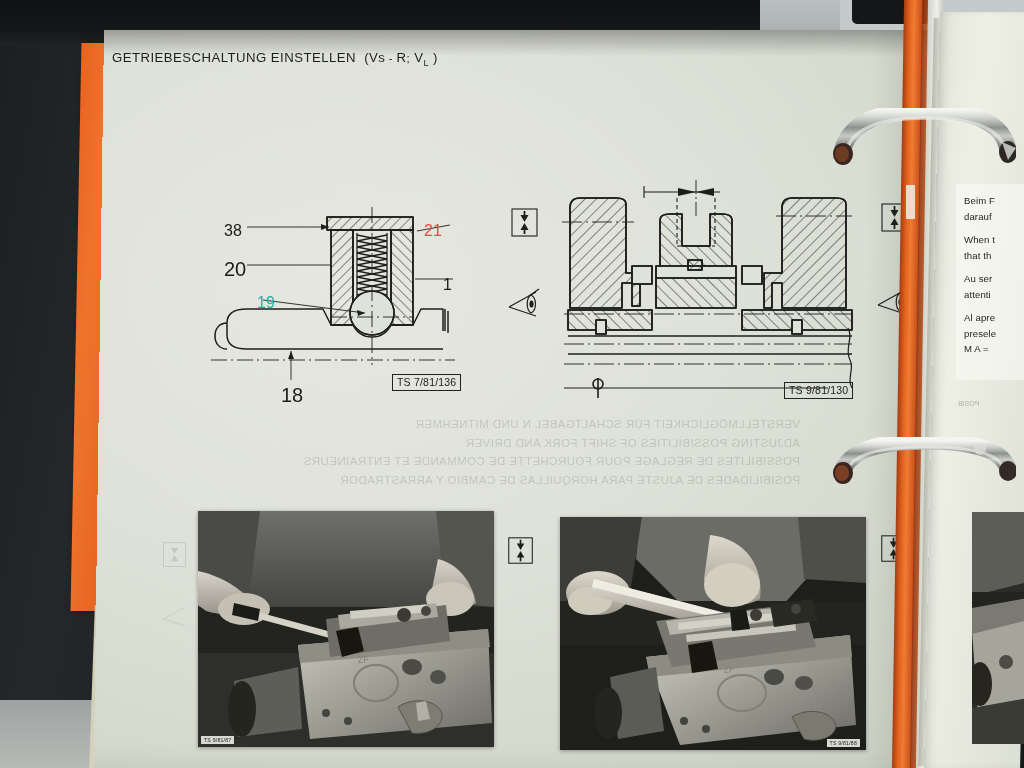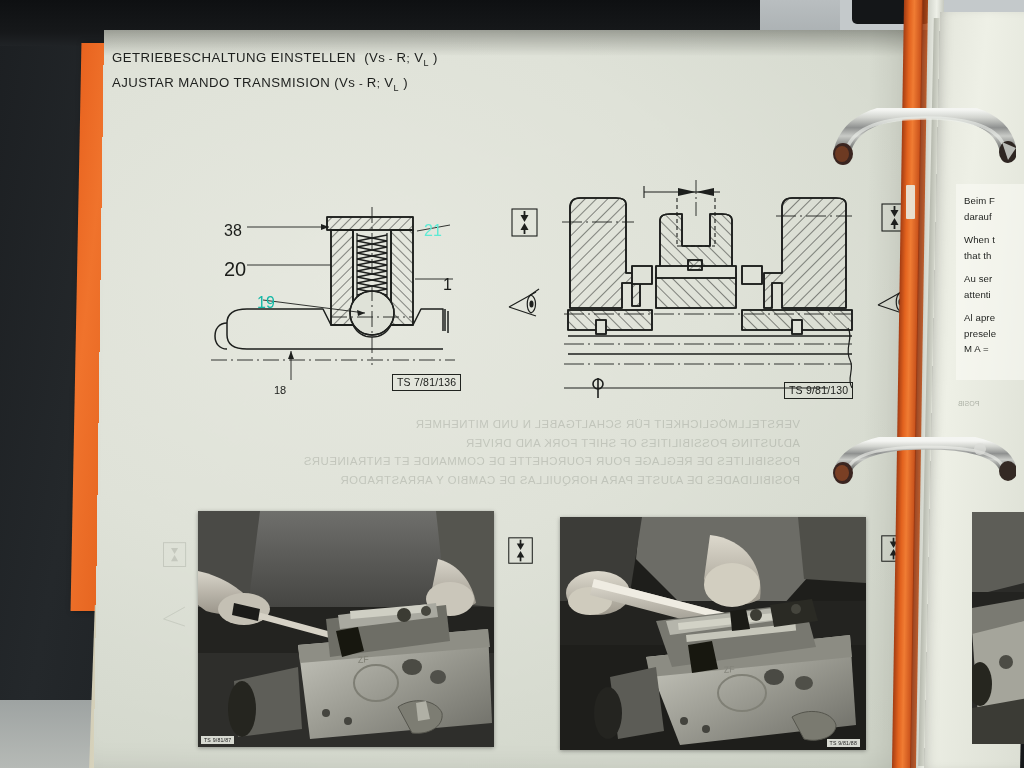--- a/index.html
+++ b/index.html
@@ -182,21 +182,20 @@
   <div class="orange-tab"></div>
   <div class="page-edge-stack"></div>
 
   <div class="left-page">
     <div class="page-top-shadow"></div>
     <div class="left-page-curl"></div>
   </div>
 
   <div class="heading">
     <div>GETRIEBESCHALTUNG EINSTELLEN&nbsp; (Vs<span class="sml"> - </span>R<span class="sml">;</span> V<span class="sub">L</span> )</div>
-    <div>AJUSTAR MANDO TRANSMISION (Vs<span class="sml"> - </span>R<span class="sml">;</span> V<span class="sub">L</span> )</div>
   </div>
 
   <div class="showthrough">
     <div>VERSTELLMÖGLICHKEIT FÜR SCHALTGABEL N UND MITNEHMER</div>
     <div>ADJUSTING POSSIBILITIES OF SHIFT FORK AND DRIVER</div>
     <div>POSSIBILITES DE REGLAGE POUR FOURCHETTE DE COMMANDE ET ENTRAINEURS</div>
     <div>POSIBILIDADES DE AJUSTE PARA HORQUILLAS DE CAMBIO Y ARRASTRADOR</div>
   </div>
 
   <div class="draw" style="left:205px;top:205px;">
@@ -262,25 +261,25 @@
         </g>
 
         <polygon points="124,22 116,19 116,25" fill="#1d1f1d" stroke="none"></polygon>
         <polygon points="160,108 152,105 153,111" fill="#1d1f1d" stroke="none"></polygon>
         <polygon points="86,146 83,154 89,154" fill="#1d1f1d" stroke="none"></polygon>
       </g>
     </svg>
   </div>
 
   <div style="position:absolute;left:224px;top:222px;font-size:16px;color:#1b1d1a;">38</div>
-  <div style="position:absolute;left:424px;top:222px;font-size:16px;color:#5eead4;">21</div>
+  <div style="position:absolute;left:424px;top:222px;font-size:16px;color:#ef4444;">21</div>
   <div style="position:absolute;left:224px;top:258px;font-size:20px;color:#1b1d1a;">20</div>
   <div style="position:absolute;left:443px;top:276px;font-size:16px;color:#1b1d1a;">1</div>
   <div style="position:absolute;left:257px;top:294px;font-size:16px;color:#14b8a6;">19</div>
-  <div style="position:absolute;left:274px;top:384px;font-size:11px;color:#1b1d1a;">18</div>
+  <div style="position:absolute;left:281px;top:384px;font-size:20px;color:#1b1d1a;">18</div>
 
   <div class="capbox" style="left:392px;top:374px;">TS 7/81/136</div>
 
   <div class="draw" style="left:508px;top:206px;">
     <svg width="34" height="34" viewBox="0 0 34 34">
       <g stroke="#1d1f1d" fill="none" stroke-width="1.1">
         <rect x="4" y="3" width="25" height="27"></rect>
         <line x1="16.5" y1="5" x2="16.5" y2="13" stroke-width="1.8"></line>
         <line x1="16.5" y1="28" x2="16.5" y2="20" stroke-width="1.8"></line>
       </g>

